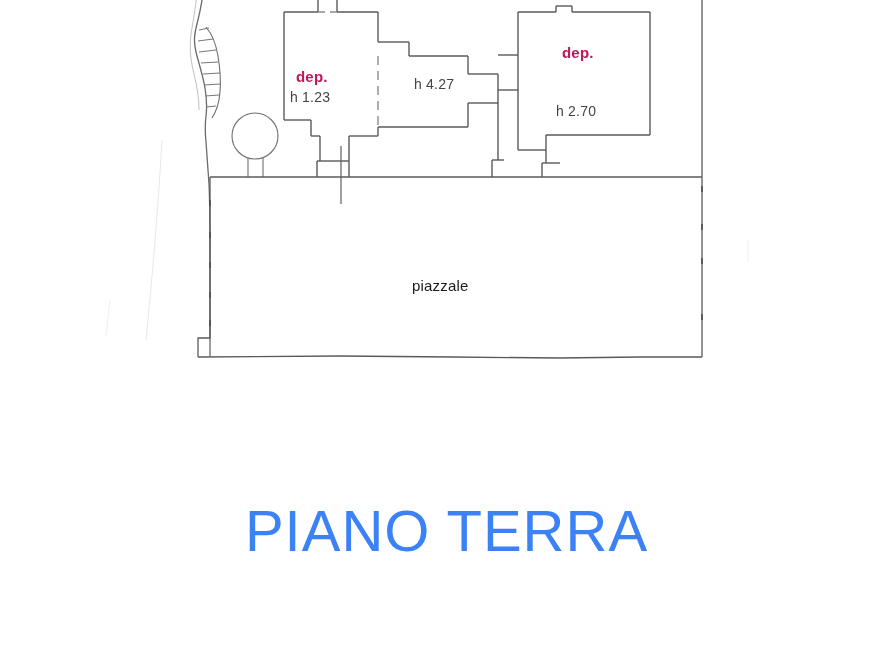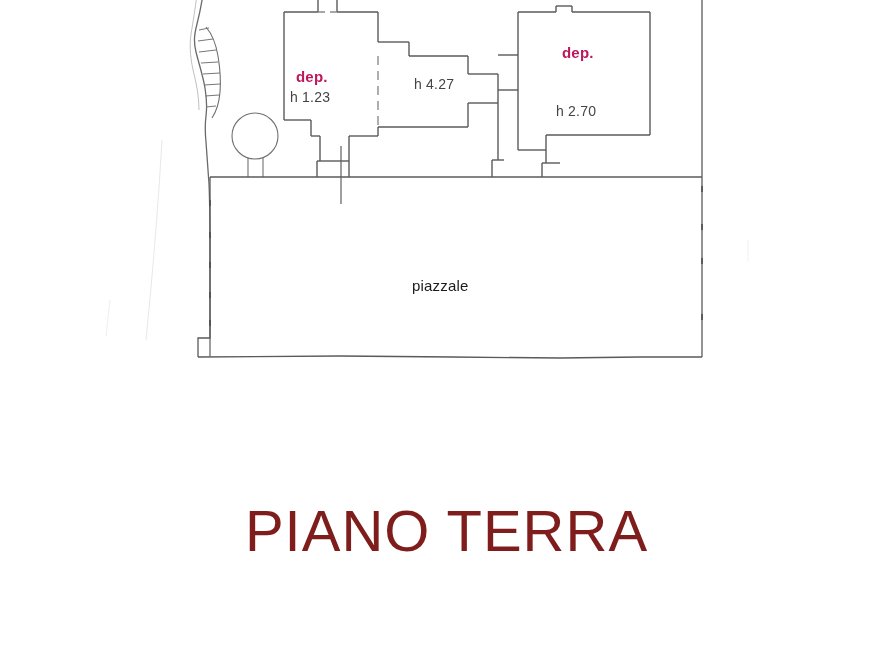--- a/index.html
+++ b/index.html
@@ -55,21 +55,21 @@
   }
   #sheet-title {
     position: absolute;
     left: 0;
     right: 0;
     top: 502px;
     text-align: center;
     font-size: 58px;
     font-weight: 400;
     letter-spacing: 1px;
-    color: #7f1d1d;
+    color: #3b82f6;
     line-height: 1;
   }
 </style>
 </head>
 <body>
 
 <div id="plan-sheet">
 
   <svg id="floorplan-svg" viewBox="0 0 893 670">
 

